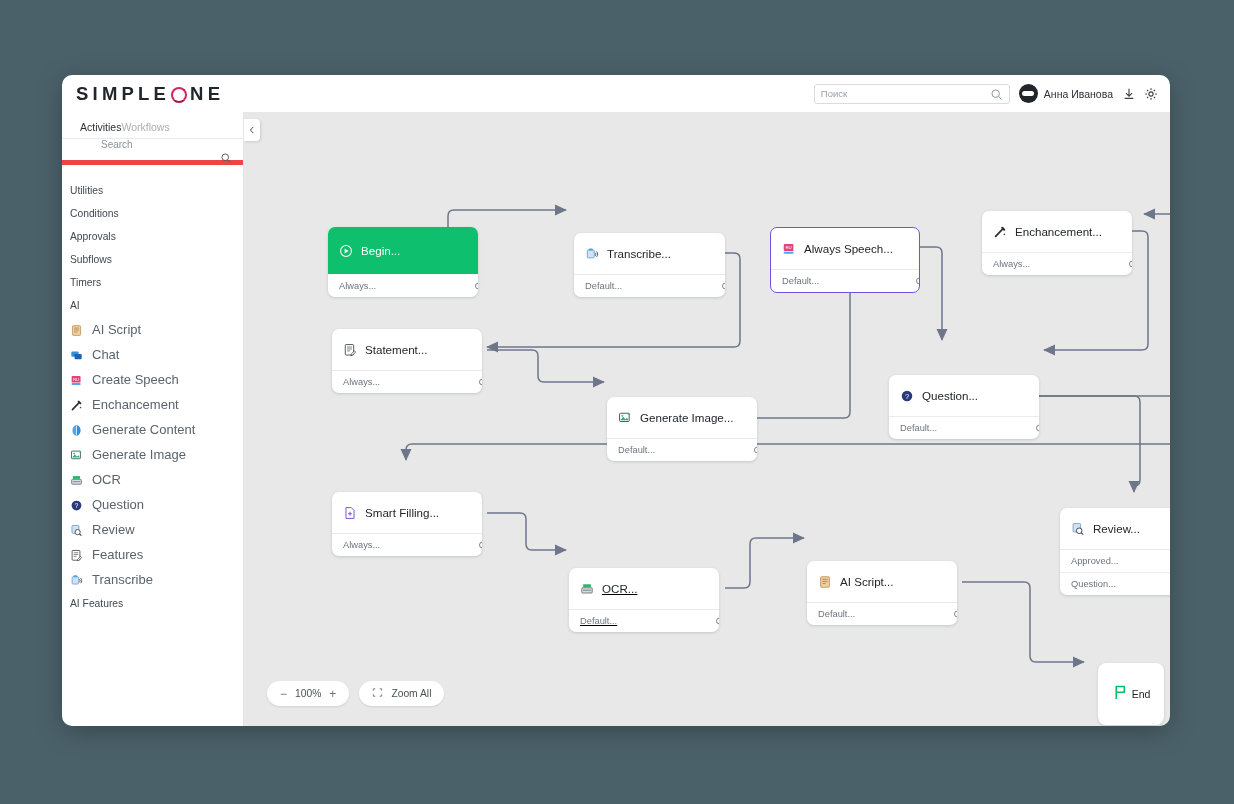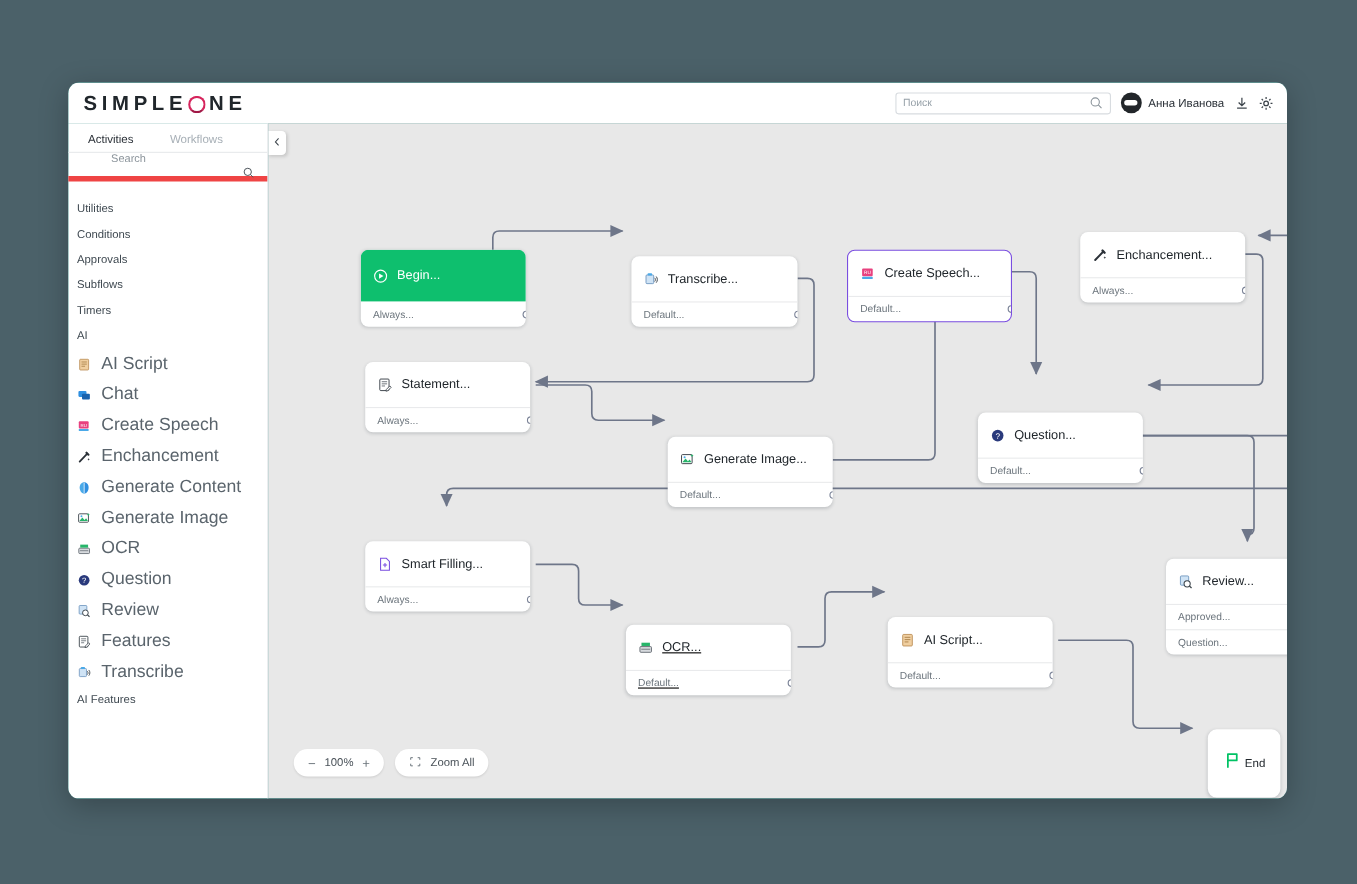--- a/index.html
+++ b/index.html
@@ -63,21 +63,21 @@
   }
   .uname { font-size: 10.5px; color: #2b3138; white-space: nowrap; }
 
   
   .sidebar {
     position: absolute; left: 0; top: 37px; width: 182px; bottom: 0;
     background: #fff; border-right: 1px solid #e3e5e8;
   }
   .tabs {
     height: 27px; display: flex; align-items: flex-end;
-    border-bottom: 1px solid #e7e9eb; padding-left: 18px; gap: 33px;
+    border-bottom: 1px solid #e7e9eb; padding-left: 18px; 
   }
   .tab { font-size: 10.5px; padding-bottom: 5px; cursor: pointer; }
   .tab.active { color: #2b3138; }
   .tab.inactive { color: #a8b0b7; }
   .side-search {
     height: 26px; border-bottom: 5px solid #ef4444;
     display: flex; align-items: flex-end; padding: 0 10px 0 0; flex-direction: column;
   }
   .side-search input {
     flex: 1; border: 0; outline: 0; font-size: 10px; color: #828b93;
@@ -87,21 +87,21 @@
   .side-search input::placeholder { color: #8b949b; }
   .side-list { padding-top: 14px; }
   .side-group {
     font-size: 10.3px; color: #3f4951; padding: 6px 0 6px 8px;
     cursor: pointer;
   }
   .side-item {
     display: flex; align-items: center; gap: 9px;
     padding: 5px 0 5px 8px; cursor: pointer;
   }
-  .side-item .label { font-size: 16px; color: #5a646c; }
+  .side-item .label { font-size: 13px; color: #5a646c; }
   .side-item .gi { width: 13px; height: 13px; flex: none; }
 
   
   .canvas {
     position: absolute; left: 182px; top: 37px; right: 0; bottom: 0;
     background: #e8e8e8; overflow: hidden;
   }
   .collapse-btn {
     position: absolute; left: 0px; top: 7px; width: 16px; height: 22px;
     background: #fff; border-radius: 0 4px 4px 0;
@@ -419,21 +419,21 @@
 
     <div class="node selected" style="left:526px; top:115px; width:150px;">
       <div class="node-head">
         <span class="nicon">
           <svg viewBox="0 0 16 16" width="14" height="14">
               <rect x="2" y="2.4" width="11" height="8" rx="1" fill="#e8417f"></rect>
               <text x="7.5" y="8.4" font-size="5" fill="#fff" text-anchor="middle" font-family="Liberation Sans">RU</text>
               <rect x="2" y="11" width="11" height="2.4" rx=".7" fill="#4aa9e8"></rect>
             </svg>
         </span>
-        <span>Create Speech...</span>
+        <span>Always Speech...</span>
       </div>
       <div class="node-row">
         <span>Default...</span>
         <span class="port"></span>
       </div>
     </div>
 
     <div class="node" style="left:738px; top:99px; width:150px;">
       <div class="node-head">
         <span class="nicon">

